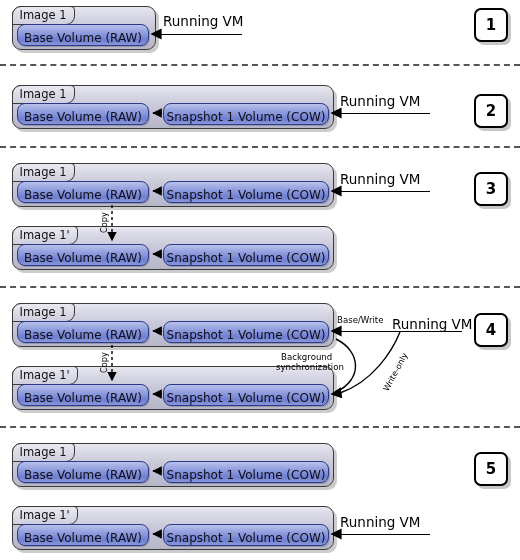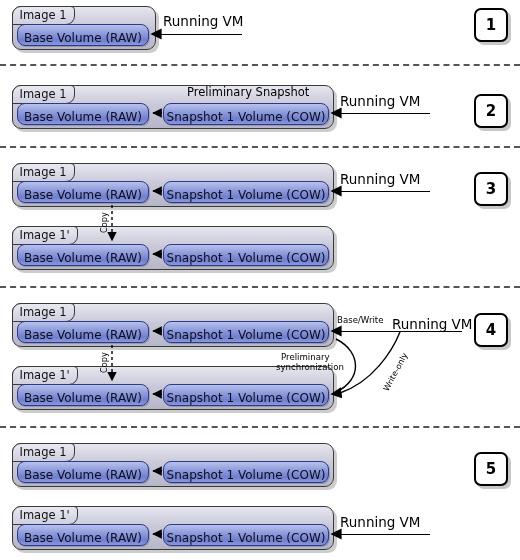--- a/index.html
+++ b/index.html
@@ -117,21 +117,20 @@
     <div class="image-tab">
       <span>Image 1</span>
     </div>
   </div>
   <div class="vol" style="left:17px;top:103px;width:132px;">
     <span>Base Volume (RAW)</span>
   </div>
   <div class="vol" style="left:163px;top:103px;width:166px;">
     <span>Snapshot 1 Volume (COW)</span>
   </div>
-  <div class="caption" style="left:187px;top:85px;">Preliminary Snapshot</div>
   <div class="hline" style="left:338px;top:113px;width:92px;"></div>
   <div class="vmlabel" style="left:340px;top:93px;">Running VM</div>
   <div class="badge" style="left:474px;top:94px;">
     <span>2</span>
   </div>
 
   <div class="sep" style="top:146px;"></div>
 
   <div class="image-box" style="left:12px;top:163px;width:322px;height:44px;">
     <div class="image-tab">
@@ -187,21 +186,21 @@
   </div>
   <div class="vol" style="left:163px;top:384px;width:166px;">
     <span>Snapshot 1 Volume (COW)</span>
   </div>
 
   <div class="rot90" style="left:99px;top:373px;">Copy</div>
 
   <div class="hline" style="left:338px;top:331px;width:124px;"></div>
   <div class="vmlabel" style="left:392px;top:316px;">Running VM</div>
   <div class="smalllabel" style="left:337px;top:316px;">Base/Write</div>
-  <div class="smalllabel" style="left:281px;top:353px;">Preliminary</div>
+  <div class="smalllabel" style="left:281px;top:353px;">Background</div>
   <div class="smalllabel" style="left:276px;top:363px;">synchronization</div>
   <div class="rot-diag" style="left:381px;top:388px;">Write-only</div>
 
   <div class="badge" style="left:474px;top:313px;">
     <span>4</span>
   </div>
 
   <div class="sep" style="top:426px;"></div>
 
   <div class="image-box" style="left:12px;top:443px;width:322px;height:44px;">

